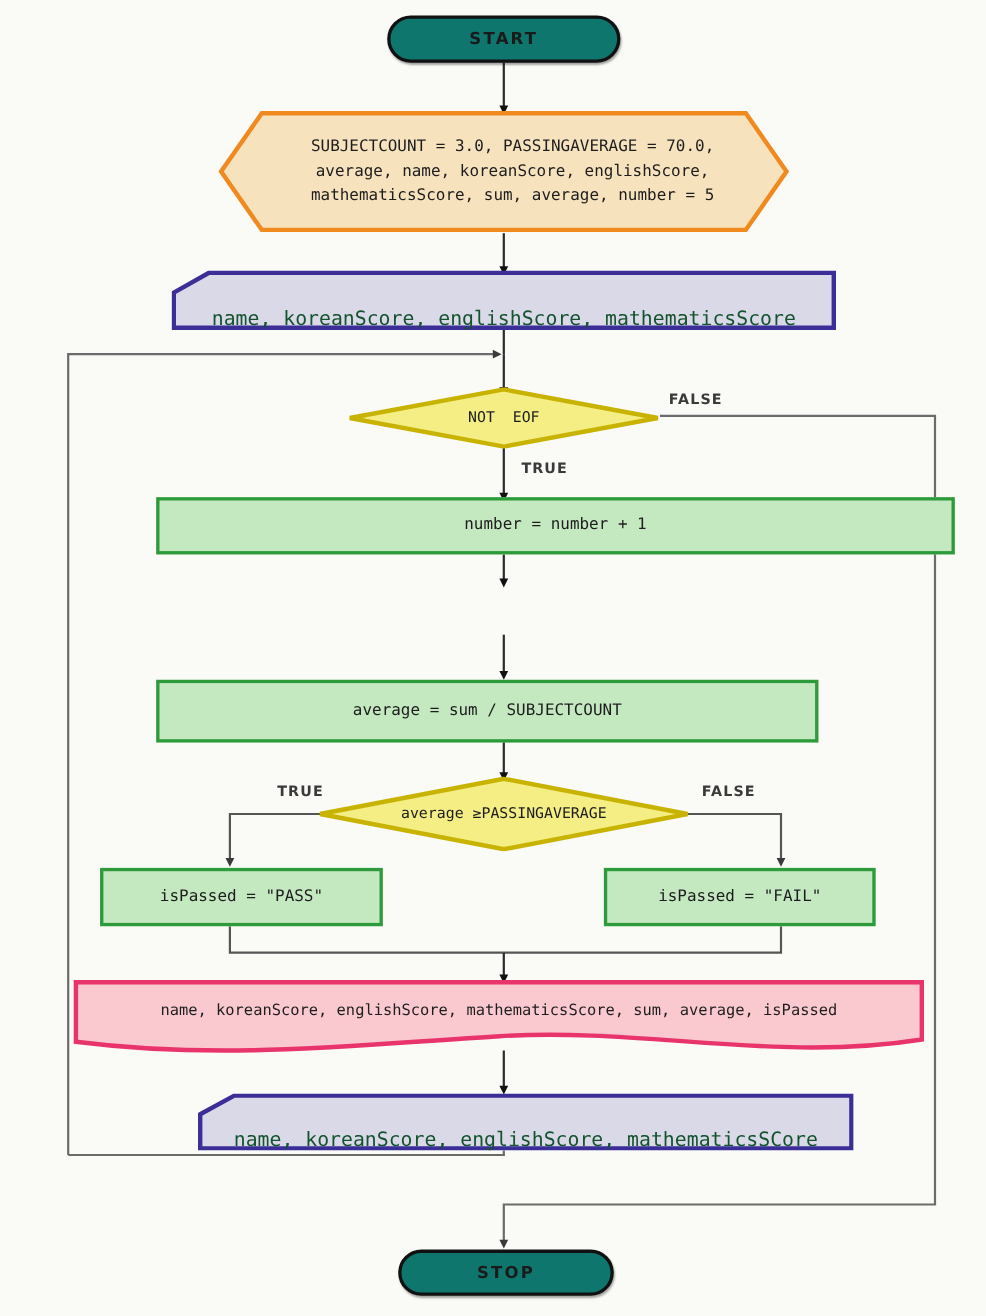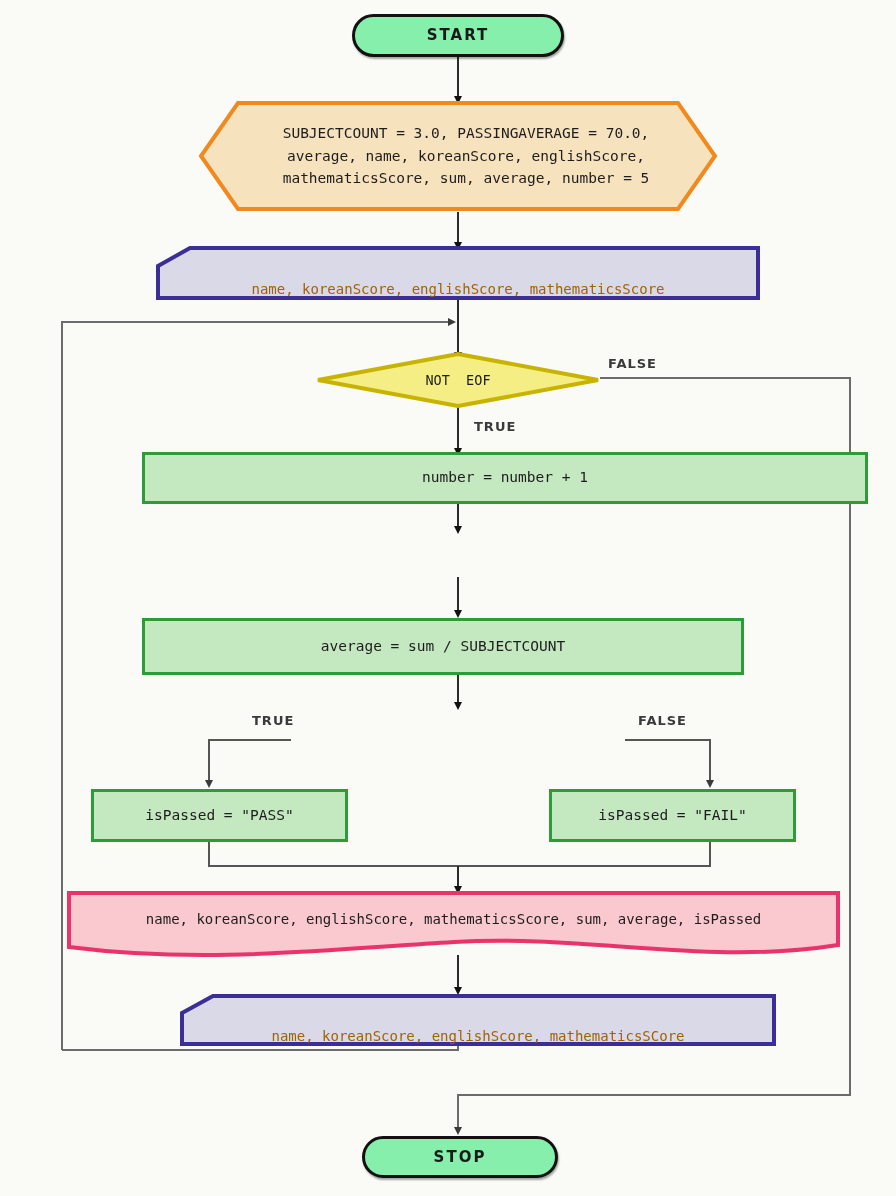--- a/index.html
+++ b/index.html
@@ -10,34 +10,34 @@
     font-family:"DejaVu Sans Mono","Liberation Mono",monospace;
     overflow:hidden;
   }
   #stage{position:relative;width:896px;height:1196px;}
   #wires{position:absolute;left:0;top:0;width:896px;height:1196px;}
   .node{position:absolute;box-sizing:border-box;display:flex;align-items:center;justify-content:center;text-align:center;}
   .node .lbl{display:block;line-height:1.35;white-space:pre;}
 
   
   .terminator{
-    background:#86efac;border:3px solid #111;border-radius:999px;
+    background:#0f766e;border:3px solid #111;border-radius:999px;
     letter-spacing:2px;font-weight:bold;font-size:15px;color:#1a1a1a;
     box-shadow:1px 2px 2px rgba(0,0,0,.35);
     font-family:"DejaVu Sans","Liberation Sans",sans-serif;
   }
   
   .hexwrap{background:transparent;}
   .hexsvg{position:absolute;left:0;top:0;}
   .hextext{position:relative;z-index:2;font-size:14.5px;color:#1d1d1d;line-height:1.58;margin-left:16px;}
 
   
   .minput{background:transparent;}
   .minputsvg{position:absolute;left:0;top:0;}
-  .minputtext{position:relative;z-index:2;font-size:14px;color:#a16207;margin-top:32px;}
+  .minputtext{position:relative;z-index:2;font-size:18px;color:#14532d;margin-top:32px;}
 
   
   .diasvg{position:absolute;left:0;top:0;}
   .diatext{position:relative;z-index:2;font-size:13.5px;color:#1d1d1d;white-space:pre;}
 
   
   .process{background:#C4E8C0;border:3px solid #2E9B3A;font-size:14.5px;color:#1d1d1d;}
 
   
   .docsvg{position:absolute;left:0;top:0;}
@@ -133,20 +133,26 @@
 
   <div class="node process" style="left:142px;top:452px;width:726px;height:52px;">
     <span class="lbl">number = number + 1</span>
   </div>
 
 
   <div class="node process" style="left:142px;top:618px;width:602px;height:57px;">
     <span class="lbl">average = sum / SUBJECTCOUNT</span>
   </div>
 
+  <div class="node" style="left:289px;top:706px;width:338px;height:68px;">
+    <svg class="diasvg" width="338" height="68" viewBox="0 0 338 68">
+      <polygon points="169,2 336,34 169,66 2,34" fill="#F4EE85" stroke="#C8B400" stroke-width="4"></polygon>
+    </svg>
+    <div class="diatext">average ≥PASSINGAVERAGE</div>
+  </div>
   <div class="edgelabel" style="left:252px;top:713px;">TRUE</div>
   <div class="edgelabel" style="left:638px;top:713px;">FALSE</div>
 
   <div class="node process" style="left:91px;top:789px;width:257px;height:53px;">
     <span class="lbl">isPassed = "PASS"</span>
   </div>
 
   <div class="node process" style="left:549px;top:789px;width:247px;height:53px;">
     <span class="lbl">isPassed = "FAIL"</span>
   </div>

